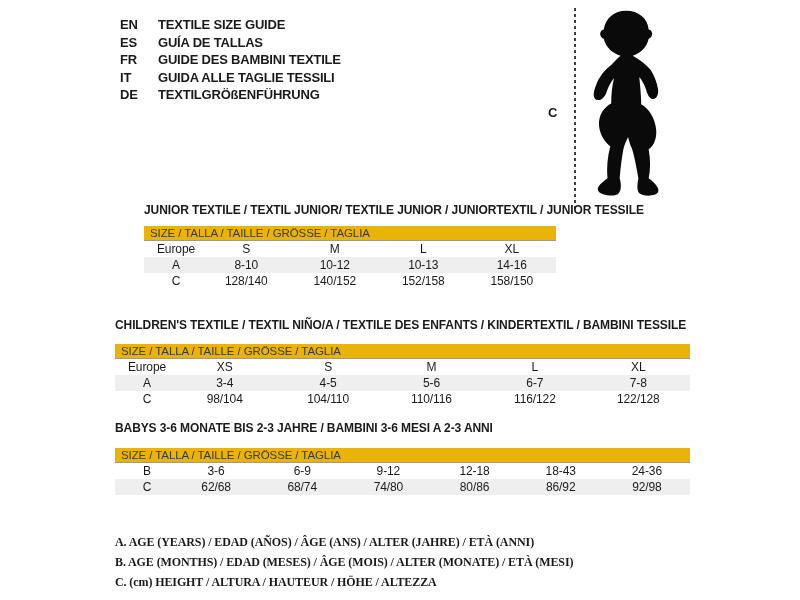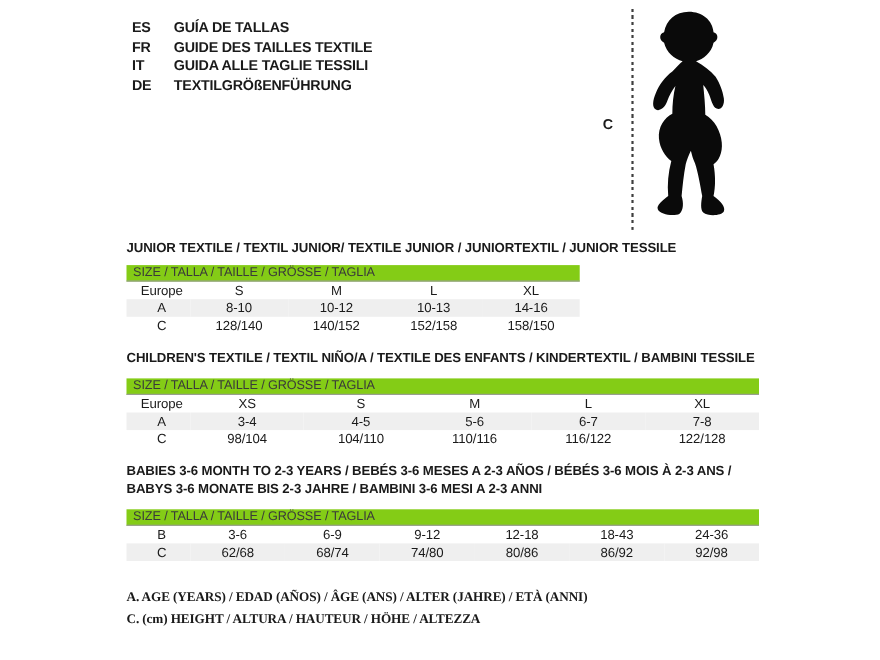--- a/index.html
+++ b/index.html
@@ -14,55 +14,59 @@
   .lang-title{font-weight:bold;font-size:13px;letter-spacing:-0.2px;white-space:nowrap;}
   
   .dash-line{
     position:absolute;left:574px;top:8px;width:2px;height:201px;
     background:repeating-linear-gradient(to bottom,#3f3f3f 0,#3f3f3f 3px,transparent 3px,transparent 6px);
   }
   .c-label{position:absolute;left:548px;top:105px;font-size:13px;font-weight:bold;}
   .silhouette{position:absolute;left:582px;top:6px;width:94px;height:206px;}
   
   .section{position:absolute;left:115px;}
-  .section-junior{top:218px;width:412px;}
+  .section-junior{top:203px;width:412px;margin-left:29px;}
   .section-children{top:318px;width:575px;}
   .section-babies{top:421px;width:575px;}
   .sec-heading{font-weight:bold;font-size:12px;letter-spacing:-0.1px;line-height:15.5px;white-space:nowrap;}
   .table-wrap{width:100%;}
   .section-junior .table-wrap{margin-top:7px;}
   .section-children .table-wrap{margin-top:10px;}
   .section-babies .table-wrap{margin-top:11px;}
   .size-bar{
-    background:#84cc16;border-bottom:1px solid #9a9a9a;height:15px;line-height:15px;
+    background:#eab308;border-bottom:1px solid #9a9a9a;height:15px;line-height:15px;
     font-size:11.5px;color:#3a3a3a;padding-left:6px;letter-spacing:-0.1px;box-sizing:border-box;
   }
   table.size-table{width:100%;border-collapse:collapse;table-layout:fixed;font-size:12px;}
   table.size-table td,table.size-table th{
     height:16px;padding:0;font-weight:normal;text-align:center;letter-spacing:-0.1px;
   }
   table.size-table th.row-label{width:52px;text-align:center;padding-left:6px;}
   table.size-table tr.shaded{background:#efefef;}
   
   .notes{position:absolute;left:115px;top:532px;font-family:Liberation Serif, serif;}
   .note{font-weight:bold;font-size:12px;line-height:20px;letter-spacing:-0.1px;white-space:nowrap;}
 </style>
 </head>
 <body>
 
 <div>
 
   <div class="lang-list" id="lang-list">
       <div class="lang-row">
+        <span class="lang-code">EN</span>
+        <span class="lang-title">TEXTILE SIZE GUIDE</span>
+      </div>
+      <div class="lang-row">
         <span class="lang-code">ES</span>
         <span class="lang-title">GUÍA DE TALLAS</span>
       </div>
       <div class="lang-row">
         <span class="lang-code">FR</span>
-        <span class="lang-title">GUIDE DES TAILLES TEXTILE</span>
+        <span class="lang-title">GUIDE DES BAMBINI TEXTILE</span>
       </div>
       <div class="lang-row">
         <span class="lang-code">IT</span>
         <span class="lang-title">GUIDA ALLE TAGLIE TESSILI</span>
       </div>
       <div class="lang-row">
         <span class="lang-code">DE</span>
         <span class="lang-title">TEXTILGRÖßENFÜHRUNG</span>
       </div>
     </div>
@@ -170,21 +174,20 @@
                 <td>104/110</td>
                 <td>110/116</td>
                 <td>116/122</td>
                 <td>122/128</td>
               </tr>
             </tbody>
           </table>
         </div>
       </div>
       <div class="section section-babies">
-        <div class="sec-heading">BABIES 3-6 MONTH TO 2-3 YEARS / BEBÉS 3-6 MESES A 2-3 AÑOS / BÉBÉS 3-6 MOIS À 2-3 ANS /</div>
         <div class="sec-heading">BABYS 3-6 MONATE BIS 2-3 JAHRE / BAMBINI 3-6 MESI A 2-3 ANNI</div>
         <div class="table-wrap">
           <div class="size-bar">SIZE / TALLA / TAILLE / GRÖSSE / TAGLIA</div>
           <table class="size-table">
             <tbody>
               <tr>
                 <th class="row-label">B</th>
                 <td>3-6</td>
                 <td>6-9</td>
                 <td>9-12</td>
@@ -202,16 +205,17 @@
                 <td>92/98</td>
               </tr>
             </tbody>
           </table>
         </div>
       </div>
     </div>
 
   <div class="notes" id="notes">
       <div class="note">A. AGE (YEARS) / EDAD (AÑOS) / ÂGE (ANS) / ALTER (JAHRE) / ETÀ (ANNI)</div>
+      <div class="note">B. AGE (MONTHS) / EDAD (MESES) / ÂGE (MOIS) / ALTER (MONATE) / ETÀ (MESI)</div>
       <div class="note">C. (cm) HEIGHT / ALTURA / HAUTEUR / HÖHE / ALTEZZA</div>
     </div>
 
 </div>
 
 </body></html>

